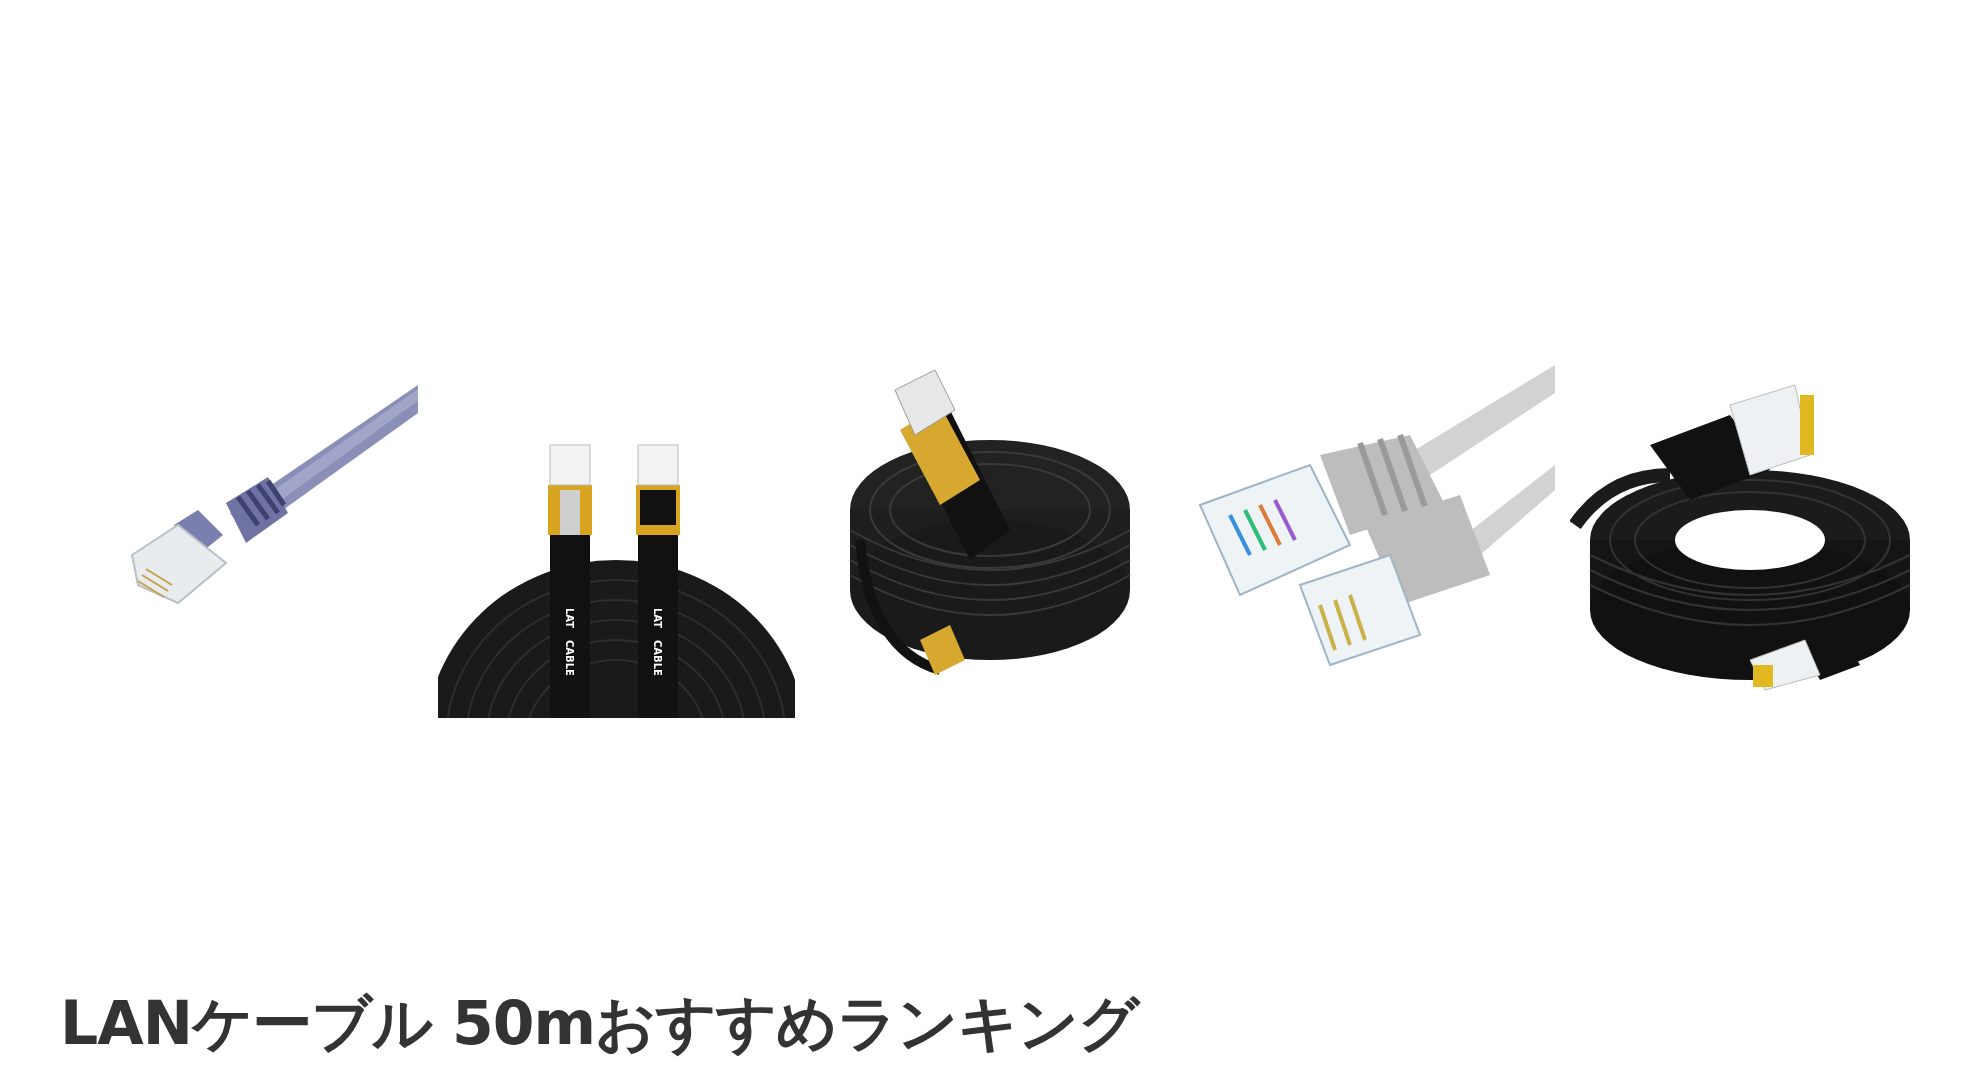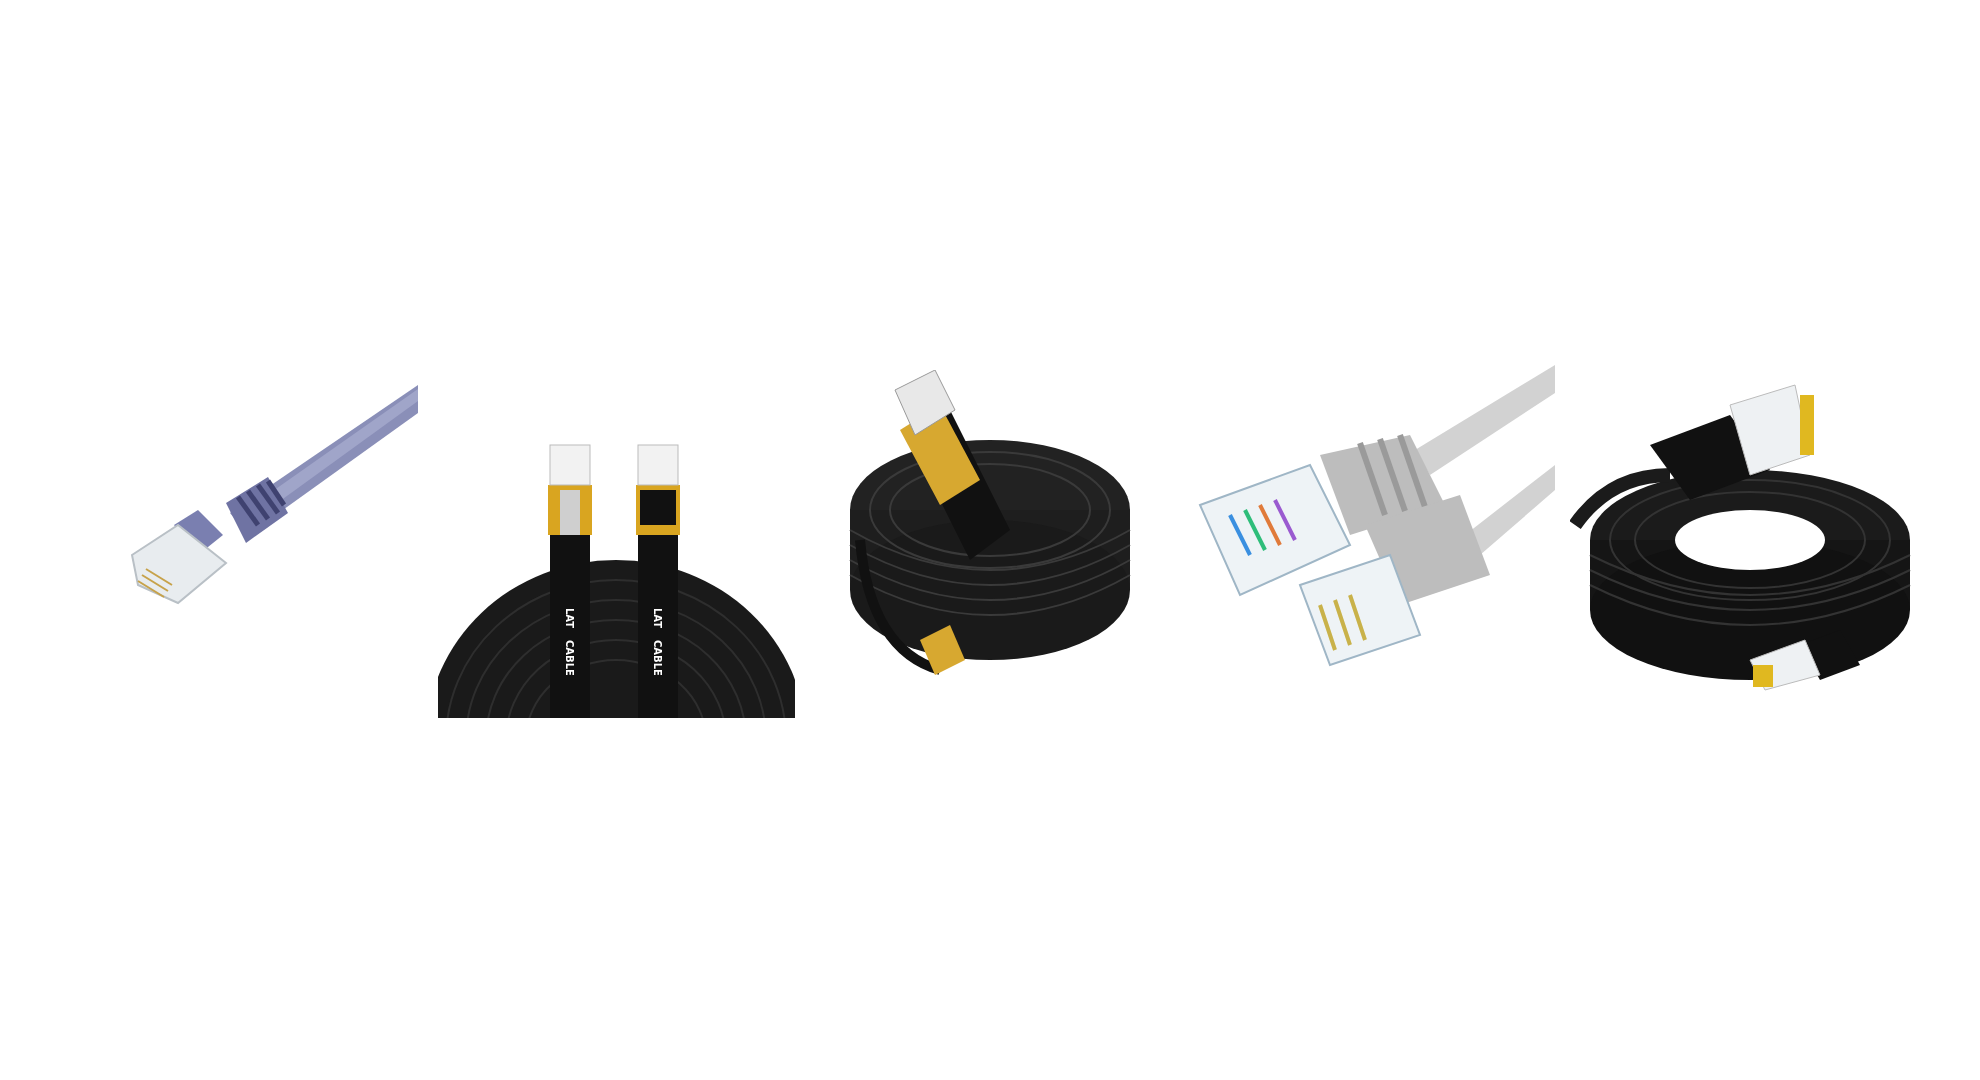--- a/index.html
+++ b/index.html
@@ -148,14 +148,15 @@
         <path d="M160 30 L225 10 L240 80 L180 100 Z" fill="#eef1f3" stroke="#bbb"></path>
         <rect x="230" y="20" width="14" height="60" fill="#e0b820"></rect>
         <path d="M230 270 L270 255 L290 290 L250 305 Z" fill="#111"></path>
         <path d="M180 285 L235 265 L250 300 L195 315 Z" fill="#eef1f3" stroke="#bbb"></path>
         <rect x="183" y="290" width="20" height="22" fill="#e0b820"></rect>
       </svg>
     </div>
 
   </div>
 
+  <h1 class="title">LANケーブル 50mおすすめランキング</h1>
 
 </div>
 
 </body></html>

